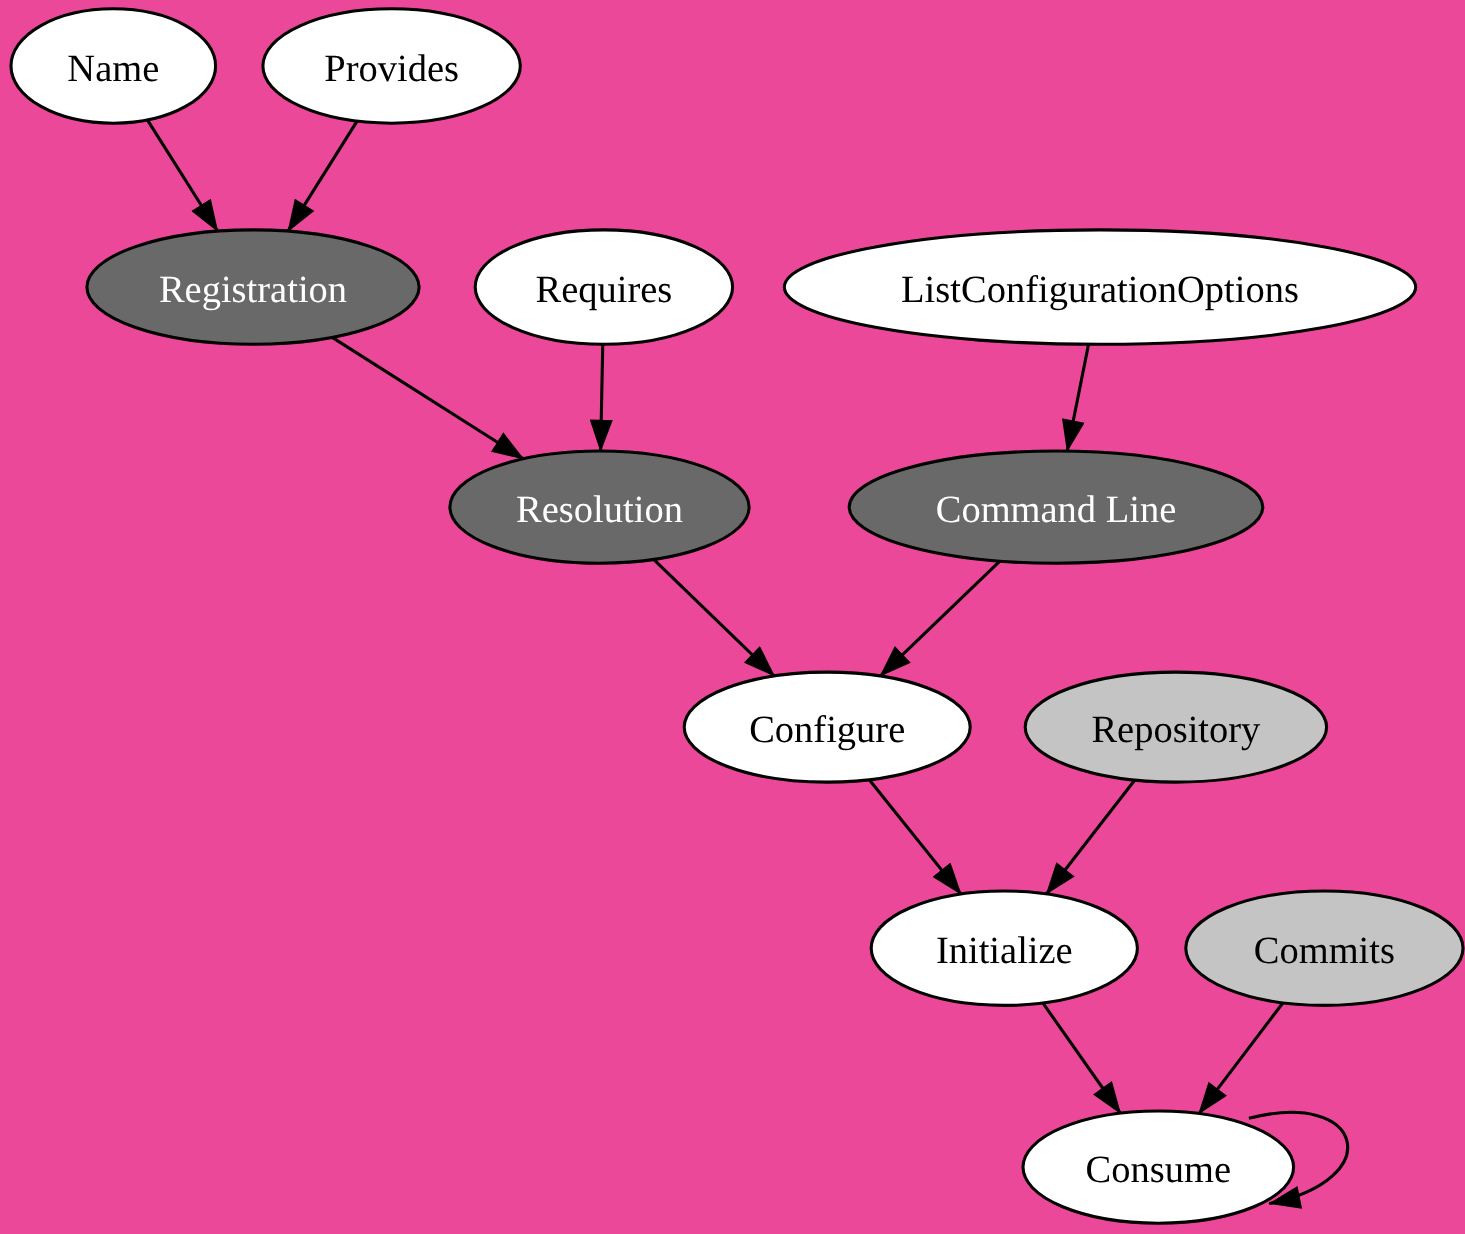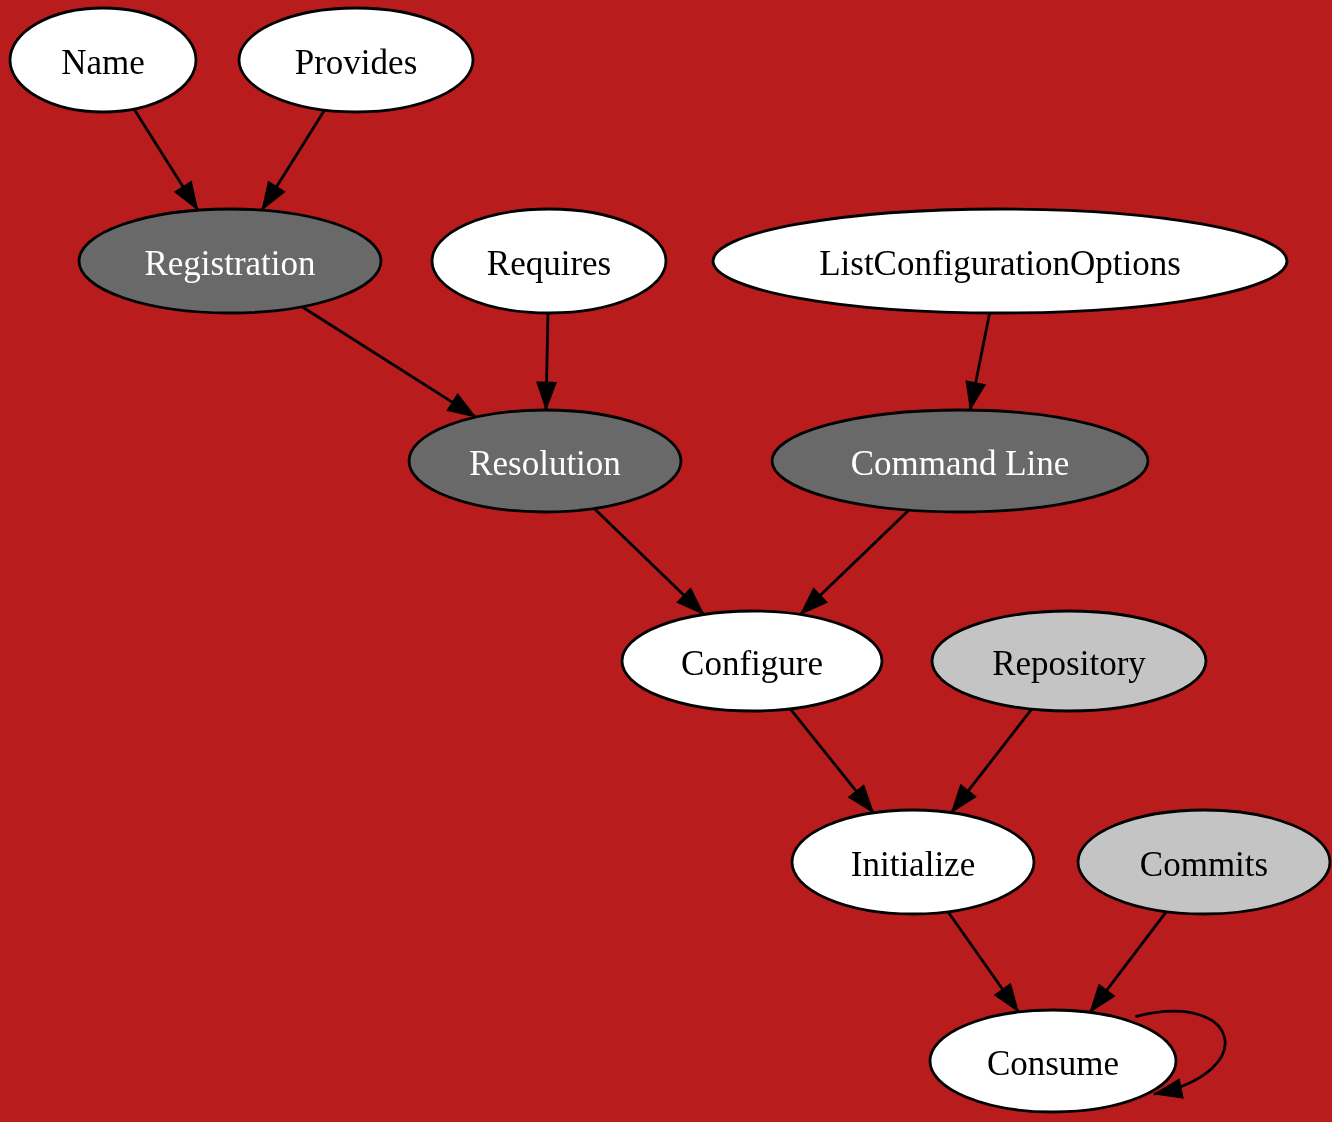--- a/index.html
+++ b/index.html
@@ -1,20 +1,20 @@
 <!DOCTYPE html>
 <html><head>
 <meta charset="utf-8">
 <style>
   html, body { margin: 0; padding: 0; background: #ffffff; }
   .canvas {
     position: relative;
     width: 1332px;
     height: 1122px;
-    background: #b91c1c;
+    background: #ec4899;
     overflow: hidden;
   }
   svg { display: block; }
   text.node-label {
     font-family: "Liberation Serif", "DejaVu Serif", serif;
     font-size: 35px;
     text-anchor: middle;
     dominant-baseline: central;
   }
 </style>

